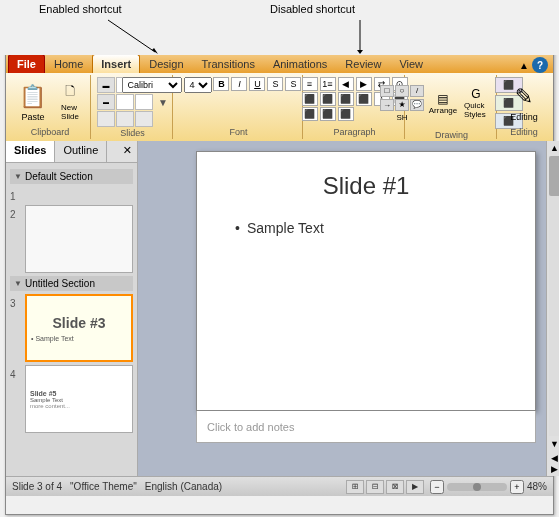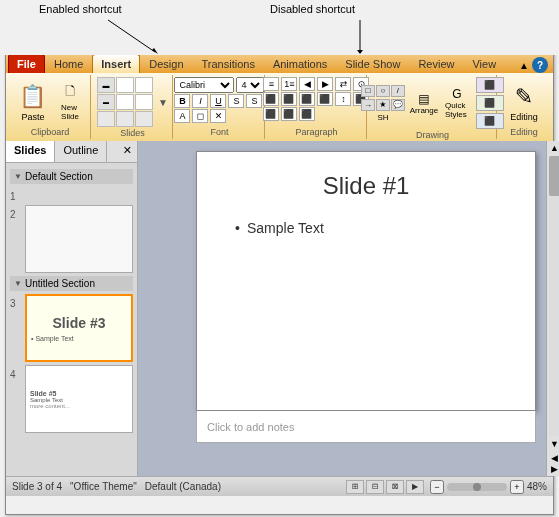--- a/index.html
+++ b/index.html
@@ -416,21 +416,20 @@
     </div>
   </div>
 
   <div class="ribbon-tabs">
     <div class="ribbon-tab file-tab">File</div>
     <div class="ribbon-tab">Home</div>
     <div class="ribbon-tab active">Insert</div>
     <div class="ribbon-tab">Design</div>
     <div class="ribbon-tab">Transitions</div>
     <div class="ribbon-tab">Animations</div>
-    <div class="ribbon-tab">Slide Show</div>
     <div class="ribbon-tab">Review</div>
     <div class="ribbon-tab">View</div>
     <div style="margin-left:auto; display:flex; align-items:center; gap:3px; padding-right:3px;">
       <div style="font-size:10px; cursor:pointer;">▲</div>
       <div style="width:16px; height:16px; border-radius:50%; background:#1a6aad; color:white; display:flex; align-items:center; justify-content:center; font-size:10px; font-weight:bold; cursor:pointer;">?</div>
     </div>
   </div>
 
   <div class="ribbon-content">
 
@@ -464,21 +463,21 @@
           <div style="background:#e8e8e8; border:1px solid #bbb; grid-column:3; grid-row:3;"></div>
         </div>
         <div style="display:flex; flex-direction:column; justify-content:center; font-size:16px; padding-left:3px;">
           <div style="font-size:10px; color:#555; cursor:pointer;">▼</div>
         </div>
       </div>
       <div class="ribbon-group-label">Slides</div>
     </div>
 
     <div class="ribbon-group" style="min-width:90px;">
-      <div class="ribbon-group-content" style="flex-direction:column; align-items:flex-start; gap:1px;">
+      <div class="ribbon-group-content" style="flex-direction:row; align-items:flex-start; gap:1px;">
         <div style="display:flex; gap:2px; align-items:center;">
           <select style="font-size:9px; height:16px; width:60px;">
             <option>Calibri</option>
           </select>
           <select style="font-size:9px; height:16px; width:28px;">
             <option>44</option>
           </select>
         </div>
         <div style="display:flex; gap:2px; align-items:center;">
           <button style="font-size:9px; font-weight:bold; width:16px; height:14px; border:1px solid #aaa; background:#fff; cursor:pointer;">B</button>
@@ -642,21 +641,21 @@
           <div style="font-size:9px; cursor:pointer;">◀</div>
           <div style="font-size:9px; cursor:pointer;">▶</div>
         </div>
       </div>
     </div>
   </div>
 
   <div class="status-bar">
     <span>Slide 3 of 4</span>
     <span>"Office Theme"</span>
-    <span>Default (Canada)</span>
+    <span>English (Canada)</span>
     <div class="status-right">
       <div style="display:flex; gap:2px;">
         <div class="view-btn">⊞</div>
         <div class="view-btn">⊟</div>
         <div class="view-btn">⊠</div>
         <div class="view-btn">▶</div>
       </div>
       <div style="display:flex; align-items:center; gap:3px;">
         <button style="font-size:9px; width:14px; height:14px; cursor:pointer;">−</button>
         <div class="zoom-slider">

